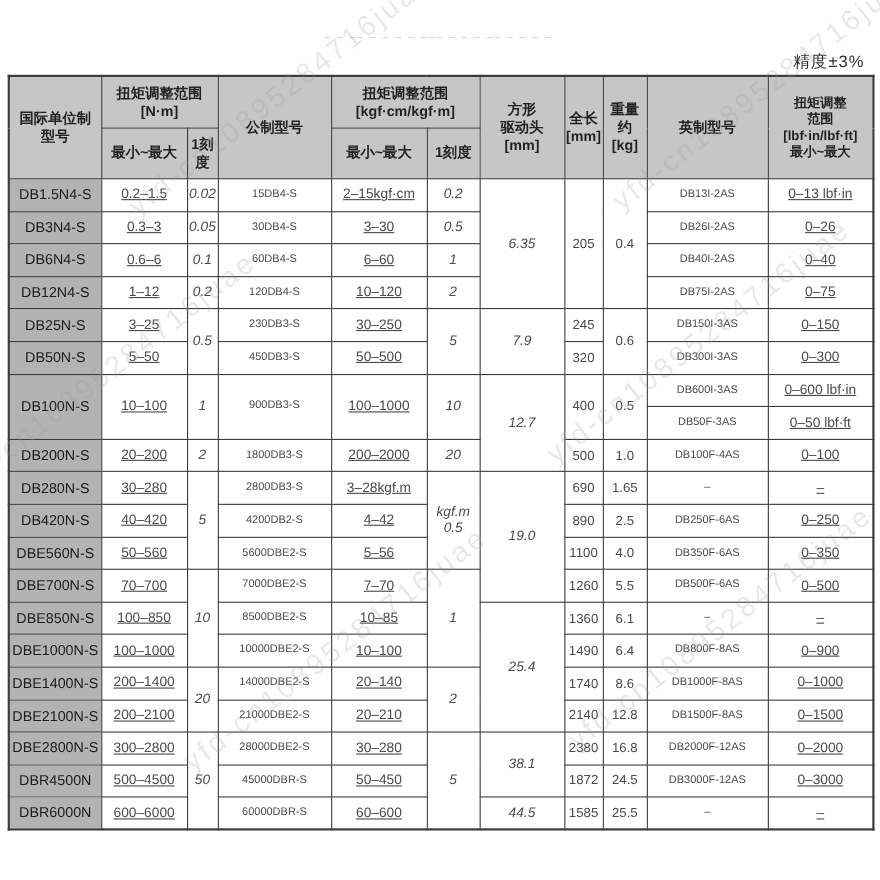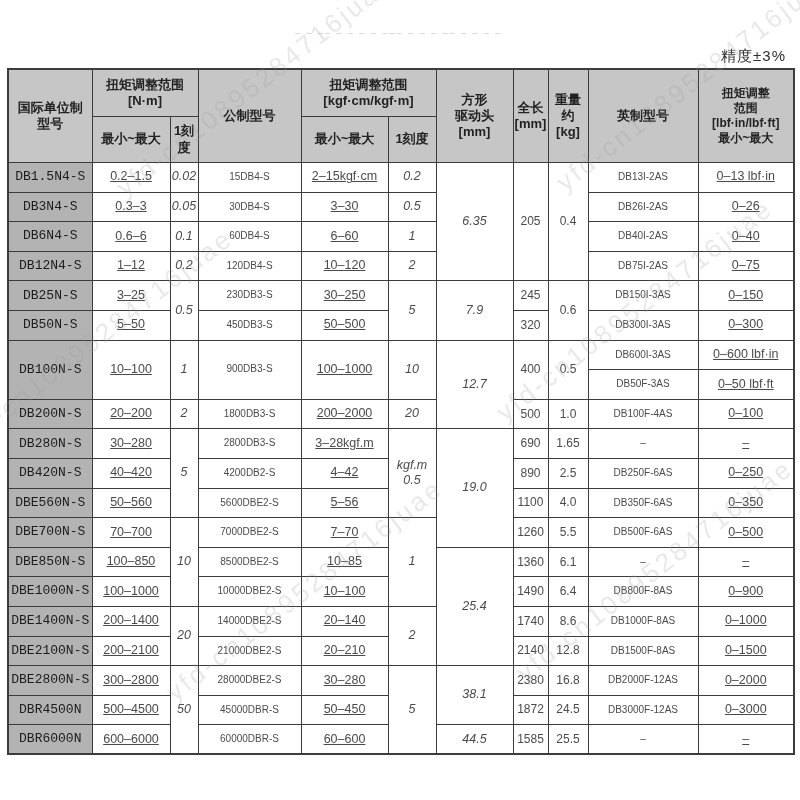--- a/index.html
+++ b/index.html
@@ -31,21 +31,21 @@
     border:1px solid #3c3c3c;text-align:center;vertical-align:middle;
     padding:0 1px;white-space:pre-line;line-height:1.25;overflow:hidden;
   }
   table.spec{border:2px solid #3c3c3c;}
   table.spec thead th{
     background:#c6c6c6;color:#222;font-weight:600;font-size:13px;
   }
   table.spec thead tr.h1 th{height:46px;}
   table.spec thead tr.h2 th{height:45px;}
   table.spec tbody tr{height:29.6px;}
-  td.col-model{background:#b3b3b3;color:#1c1c1c;font-size:13px;font-family:Liberation Mono, monospace;}
+  td.col-model{background:#b3b3b3;color:#1c1c1c;font-size:13px;}
   td.col-nm,td.col-kgf,td.col-imprange{font-size:12.5px;text-decoration:underline;}
   td.col-len{font-size:12px;padding:0;}
   td.col-wt{font-size:12px;padding:0;}
   td.col-metric,td.col-imp{font-size:10px;}
   td.col-nmdiv,td.col-kgfdiv,td.col-drive{font-size:12.5px;font-style:italic;}
 </style>
 </head>
 <body>
 
 <div class="title-remnant">–  – ––  – – –  –   ––– – – – –– – – –  –</div>

